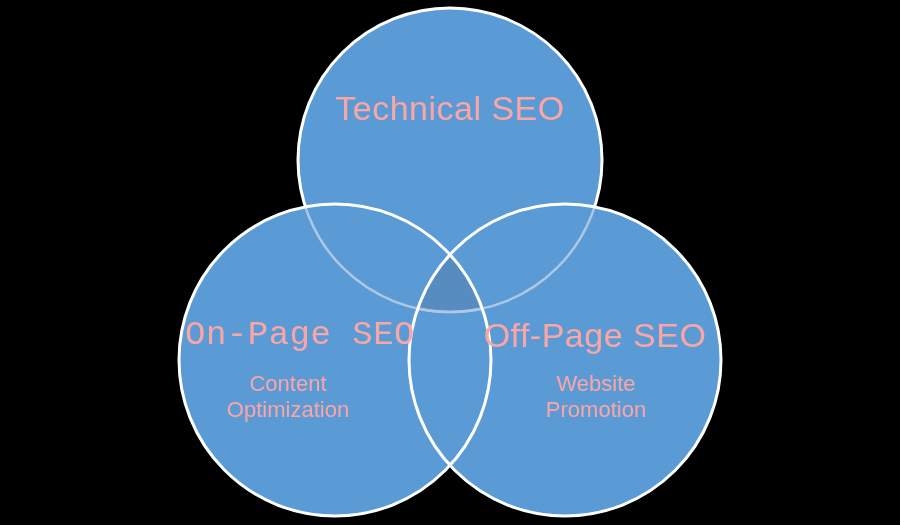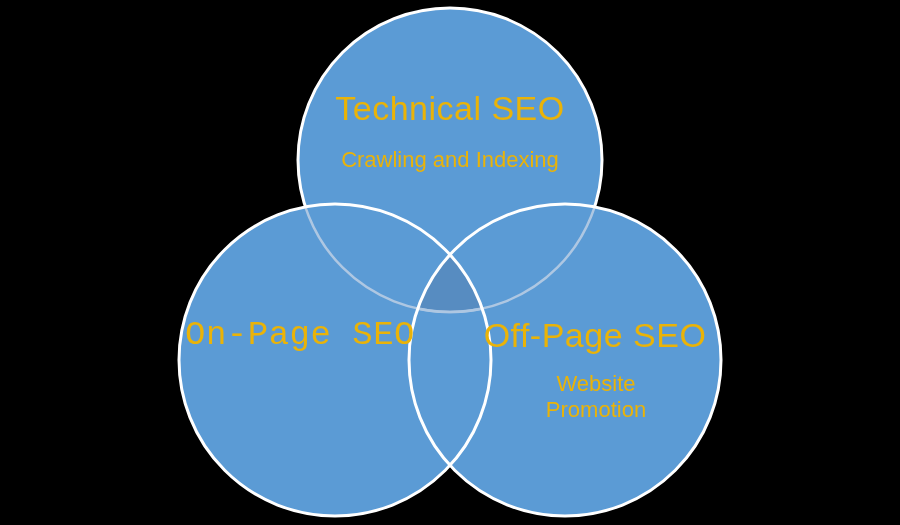--- a/index.html
+++ b/index.html
@@ -18,21 +18,21 @@
     background: #000000;
   }
   .stage svg {
     position: absolute;
     left: 0;
     top: 0;
   }
   .label {
     position: absolute;
     transform: translate(-50%, -50%);
-    color: #eab308;
+    color: #fca5a5;
     text-align: center;
     white-space: pre-line;
     line-height: 1.18;
     user-select: none;
   }
   .label.title {
     font-size: 34px;
     letter-spacing: 0.5px;
     font-weight: 400;
     white-space: nowrap;
@@ -78,21 +78,22 @@
     </g>
     <g clip-path="url(#clipRight)">
       <circle cx="450" cy="160" r="152" fill="none" stroke-width="2.5" stroke="#AEC7E2"></circle>
     </g>
 
     <circle cx="335" cy="360" r="156" fill="none" stroke-width="3" stroke="#FFFFFF"></circle>
     <circle cx="565" cy="360" r="156" fill="none" stroke-width="3" stroke="#FFFFFF"></circle>
   </svg>
 
   <div class="label title pos-tech-title">Technical SEO</div>
-  <div class="label subtitle pos-tech-sub">Crawling and Indexing</div>
 
   <div class="label title pos-onpage-title">On-Page SEO</div>
+  <div class="label subtitle pos-onpage-sub">Content
+Optimization</div>
 
   <div class="label title pos-offpage-title">Off-Page SEO</div>
   <div class="label subtitle pos-offpage-sub">Website
 Promotion</div>
 
 </div>
 
 </body></html>

